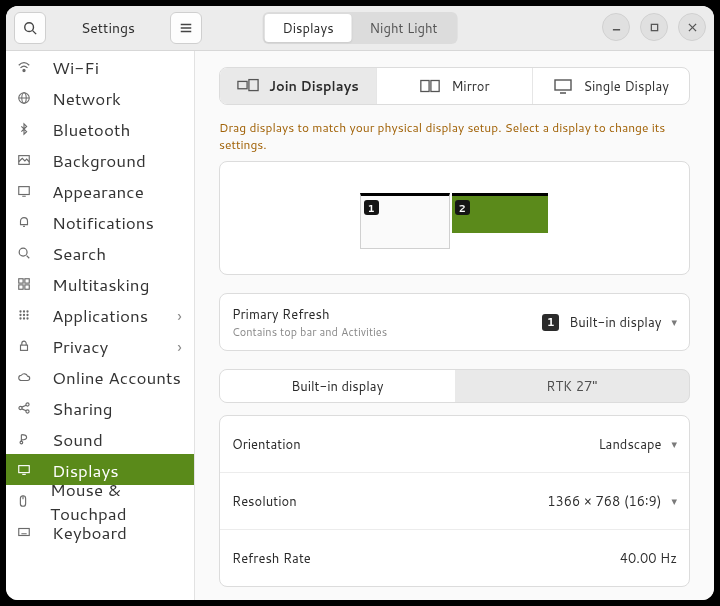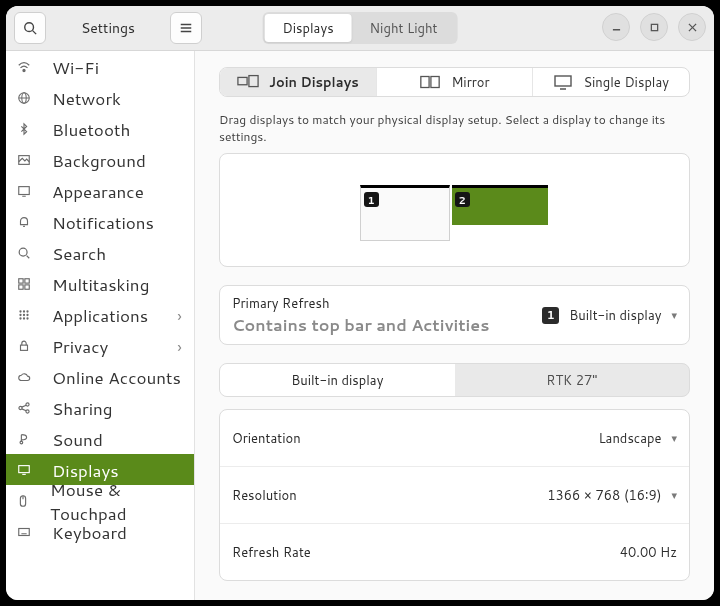--- a/index.html
+++ b/index.html
@@ -51,27 +51,27 @@
   }
   .nav-item.active { background:#5a8a1a; color:#fff; }
   .nav-item .nav-ic { width:16px; display:flex; justify-content:center; color:#6a6a6a; }
   .nav-item.active .nav-ic { color:#fff; }
   .nav-item .chev { margin-left:auto; color:#888; }
   .main { flex:1; overflow:auto; background:#fafafa; padding:16px 24px 24px 24px; }
   .section-title { font-weight:700; font-size:13px; margin:4px 0 10px 0; color:#2b2b2b; }
   .mode-seg { display:flex; border:1px solid #dcdcdc; border-radius:8px; overflow:hidden; background:#fff; }
   .mode-opt {
     flex:1; display:flex; align-items:center; justify-content:center; gap:10px;
-    height:28px; font-size:13px; color:#333; cursor:pointer;
+    height:36px; font-size:13px; color:#333; cursor:pointer;
     border-right:1px solid #e6e6e6;
   }
   .mode-opt:last-child { border-right:none; }
   .mode-opt.sel { background:#e9e9e9; font-weight:600; color:#2b2b2b; }
   .mode-ic { color:#555; display:inline-flex; }
-  .hint { font-size:12px; color:#404040; margin:14px 0 8px 0; }
+  .hint { font-size:12px; color:#a16207; margin:14px 0 8px 0; }
   .arrange {
     border:1px solid #dcdcdc; border-radius:8px; height:112px; background:#fff;
     display:flex; align-items:center; justify-content:center; overflow:hidden; margin-bottom:18px;
   }
   .disp-wrap { position:relative; width:190px; height:56px; margin-top:6px; }
   .disp1 {
     position:absolute; left:0; top:0; width:90px; height:56px;
     background:#fafafa; border:1px solid #d0d0d0; border-top:3px solid #000; box-sizing:border-box;
   }
   .disp2 {
@@ -88,21 +88,21 @@
   .card {
     border:1px solid #dcdcdc; border-radius:8px; background:#fff; margin-bottom:18px;
   }
   .row {
     min-height:40px; padding:8px 12px;
     display:flex; align-items:center; justify-content:space-between;
     border-top:1px solid #ececec;
   }
   .row:first-child { border-top:none; }
   .row .lab { font-size:13px; color:#2b2b2b; }
-  .row .sub { font-size:16px; color:#8a8a8a; margin-top:1px;font-weight:bold; }
+  .row .sub { font-size:11px; color:#8a8a8a; margin-top:1px; }
   .row .val { font-size:13px; color:#2e2e2e; display:flex; align-items:center; gap:10px; }
   .chev-d { color:#7a7a7a; font-size:11px; }
   .tab2 { display:flex; border:1px solid #dcdcdc; border-radius:8px; overflow:hidden; background:#e9e9e9; margin-bottom:12px; }
   .tab2 .t { flex:1; height:32px; display:flex; align-items:center; justify-content:center; font-size:13px; color:#4f4f4f; cursor:pointer; }
   .tab2 .t.on { background:#fff; color:#2b2b2b; }
   .pd-badge {
     width:17px; height:17px; border-radius:3px; background:#2b2b2b; color:#fff;
     font-size:11px; font-weight:700; display:inline-flex; align-items:center; justify-content:center;
   }
   .main::-webkit-scrollbar{width:10px}

